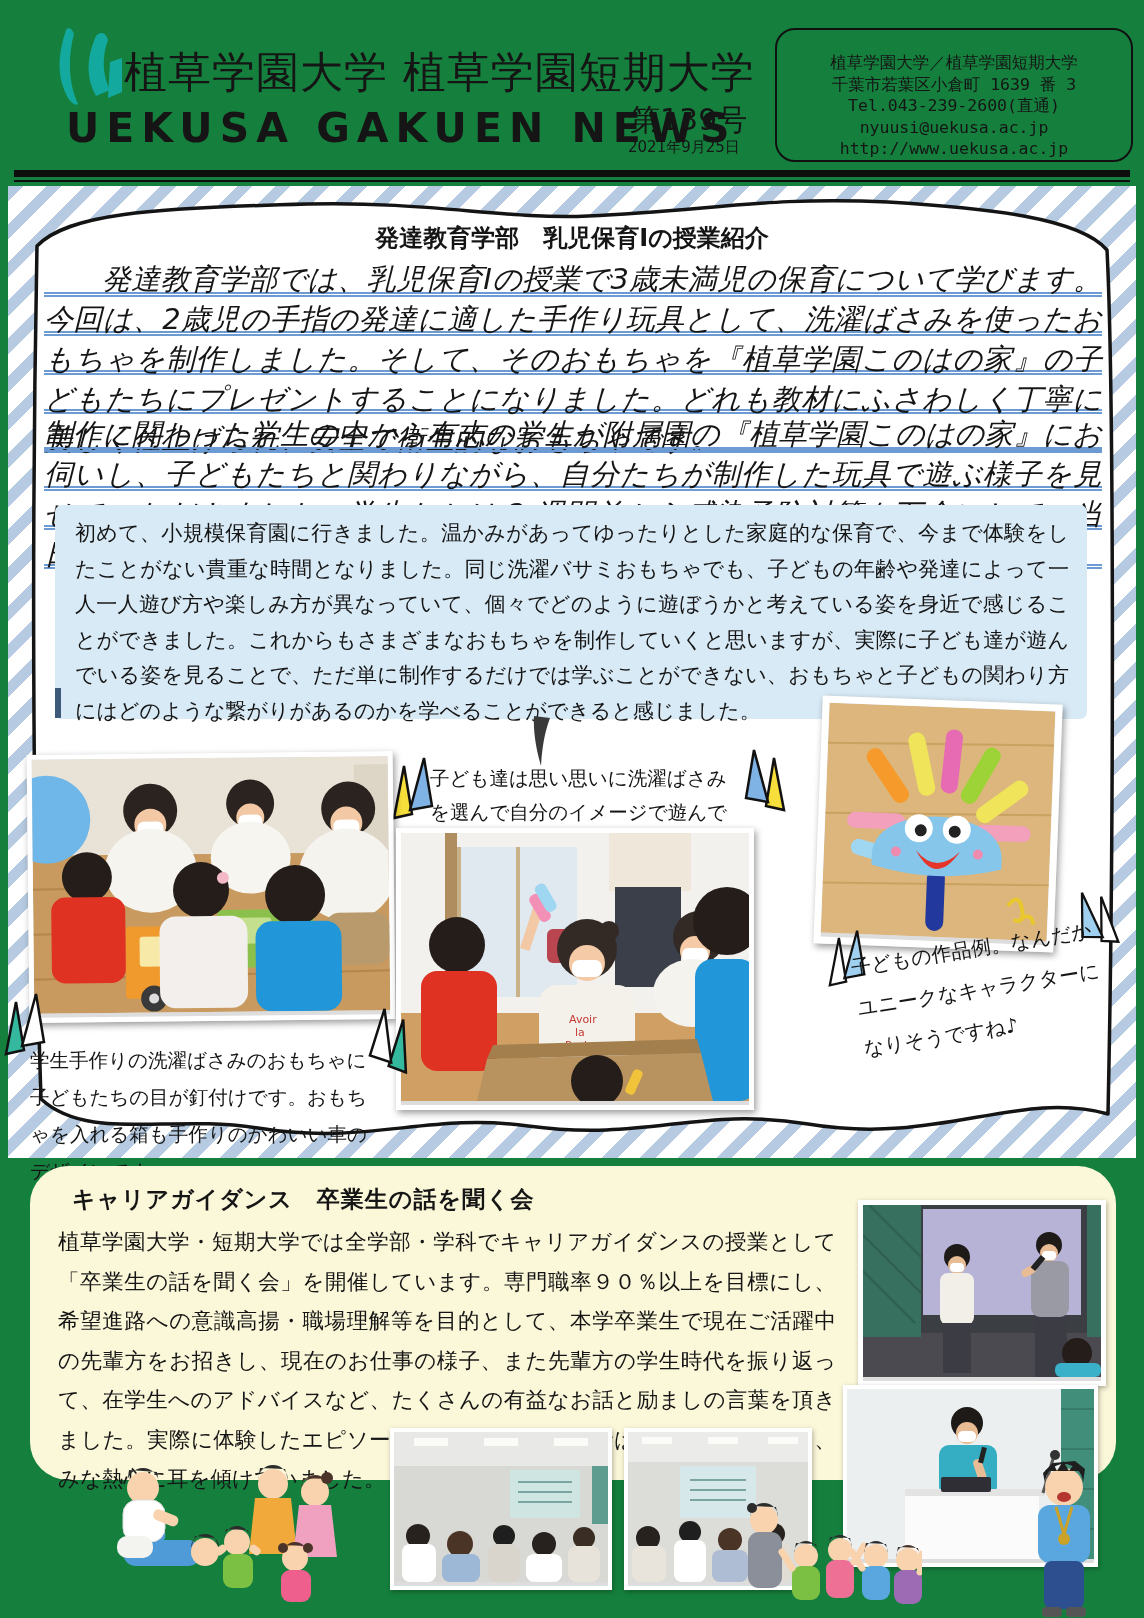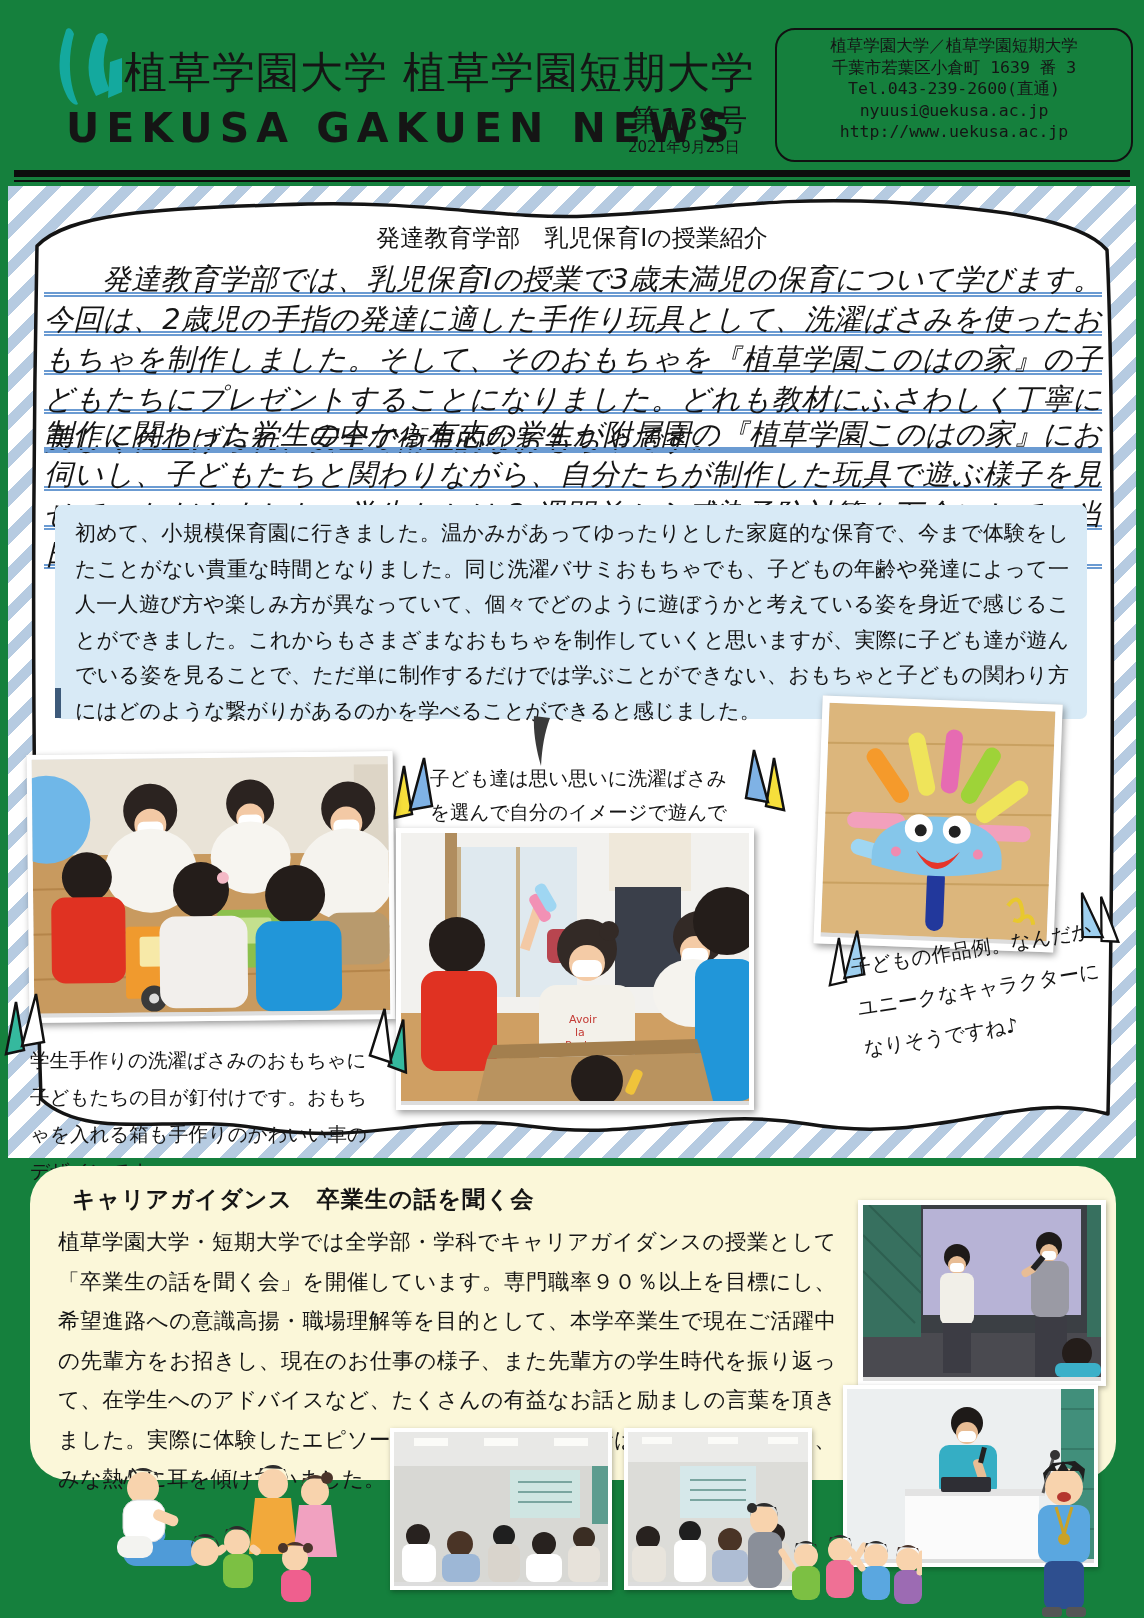--- a/index.html
+++ b/index.html
@@ -8,31 +8,31 @@
   .abs{position:absolute;}
 
   
   .uni-name{left:124px;top:44px;font-size:43px;letter-spacing:1px;font-weight:500;}
   .news-title{left:66px;top:104px;font-size:41px;font-weight:bold;letter-spacing:7px;}
   .issue-no{left:630px;top:100px;font-size:30px;font-weight:500;}
   .issue-date{left:628px;top:138px;font-size:15px;}
   .contact-box{left:775px;top:28px;width:358px;height:134px;border:2.5px solid #111;
        border-radius:20px;box-sizing:border-box;text-align:center;
        font-family:"DejaVu Sans Mono","Liberation Mono",monospace;
-       font-size:16.5px;line-height:21.5px;padding-top:5px;}
+       font-size:16.5px;line-height:21.5px;padding-top:22px;}
   .rule-thick{left:14px;top:170px;width:1116px;height:7px;background:#0d0d0d;}
   .rule-thin{left:14px;top:180px;width:1116px;height:2px;background:#0d0d0d;}
 
   
   .stripe-band{left:8px;top:186px;width:1128px;height:972px;
       background:repeating-linear-gradient(135deg,#b6cbe1 0 11px,#ffffff 11px 27px);}
   .frame-svg{left:8px;top:186px;}
 
   
-  .a1-title{left:0;top:222px;width:1144px;text-align:center;font-size:24px;font-weight:normal;}
+  .a1-title{left:0;top:222px;width:1144px;text-align:center;font-size:24px;font-weight:bold;}
   .ruled{font-size:29px;line-height:40px;text-align:justify;
       background-image:repeating-linear-gradient(to bottom,
         transparent 0px,transparent 33px,
         #6b9bd2 33px,#6b9bd2 34.6px,
         transparent 34.6px,transparent 36.4px,
         #6b9bd2 36.4px,#6b9bd2 38px,
         transparent 38px,transparent 39px);font-style:italic;}
   .p1{left:44px;top:259px;width:1058px;text-indent:2em;}
   .p2{left:44px;top:414px;width:1058px;}
 

